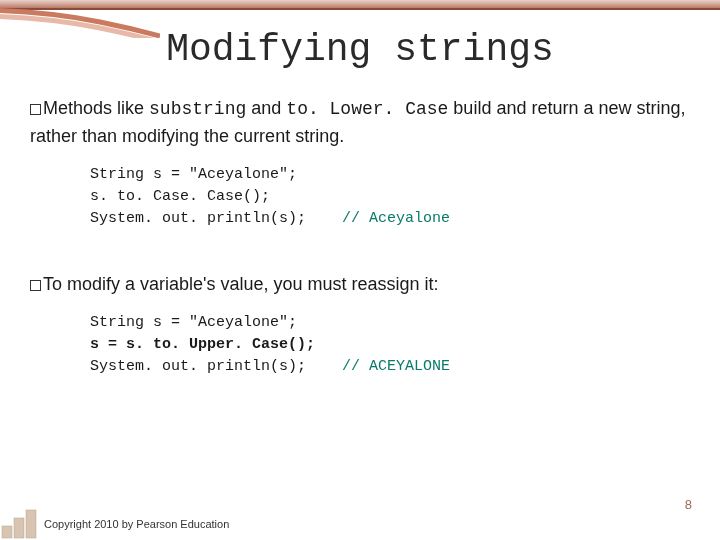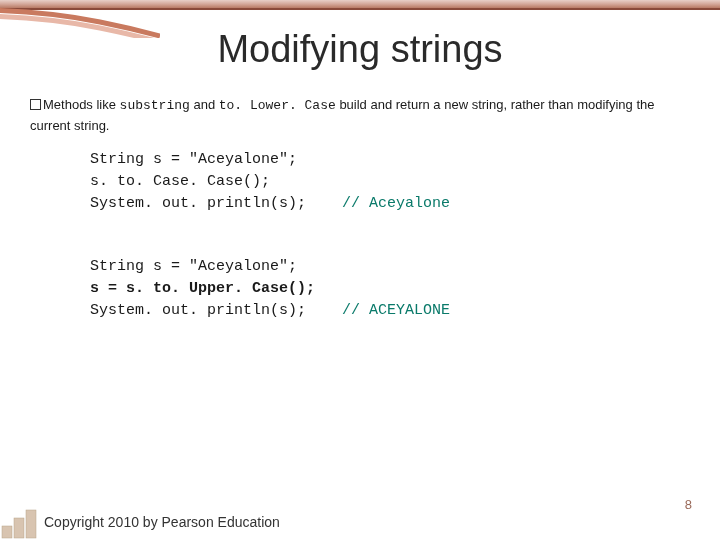--- a/index.html
+++ b/index.html
@@ -25,27 +25,27 @@
     overflow: hidden;
   }
   .swoosh svg { display: block; }
   .title {
     text-align: center;
     font-size: 38px;
     font-weight: normal;
     color: #2a2a2a;
     margin-top: 18px;
     margin-bottom: 24px;
-    font-family: Liberation Sans, sans-serif;
+    font-family: Liberation Mono, monospace;
   }
   .content {
     padding: 0 30px 0 30px;
   }
   .bullet-line {
-    font-size: 13px;
+    font-size: 18px;
     line-height: 1.5;
     color: #1a1a1a;
     margin-bottom: 8px;
   }
   .bullet-line .sq {
     display: inline-block;
     width: 11px;
     height: 11px;
     border: 1.5px solid #333;
     margin-right: 2px;
@@ -59,21 +59,21 @@
     margin: 14px 0 42px 60px;
     white-space: pre;
     color: #1a1a1a;
   }
   .code-comment { color: #0a7a6a; font-weight: normal; }
   .code-bold { font-weight: bold; margin-top: 46px; }
   .footer {
     position: absolute;
     bottom: 10px;
     left: 44px;
-    font-size: 14px;
+    font-size: 11px;
     color: #333;
   }
   .pagenum {
     position: absolute;
     bottom: 28px;
     right: 28px;
     font-size: 13px;
     color: #9a6a5a;
   }
   .corner-deco {
@@ -100,20 +100,23 @@
 <div class="content">
 
   <p class="bullet-line">
     <span class="sq"></span><span>Methods like </span><span class="mono">substring</span><span> and </span><span class="mono">to. Lower. Case</span><span> build and return a new string, rather than modifying the current string.</span>
   </p>
 
   <div class="code-block"><span>String s = "Aceyalone";</span>
 <span>s. to. Case. Case();</span>
 <span>System. out. println(s);</span>    <span class="code-comment">// Aceyalone</span></div>
 
+  <p class="bullet-line">
+    <span class="sq"></span><span>To modify a variable's value, you must reassign it:</span>
+  </p>
 
   <div class="code-block" style="margin-bottom:20px"><span>String s = "Aceyalone";</span>
 <span class="code-bold">s = s. to. Upper. Case();</span>
 <span>System. out. println(s);</span>    <span class="code-comment">// ACEYALONE</span></div>
 
 </div>
 
 <div class="corner-deco">
   <svg width="44" height="44" viewBox="0 0 44 44">
     <rect x="2" y="30" width="10" height="12" fill="#d8c4b0"></rect>

